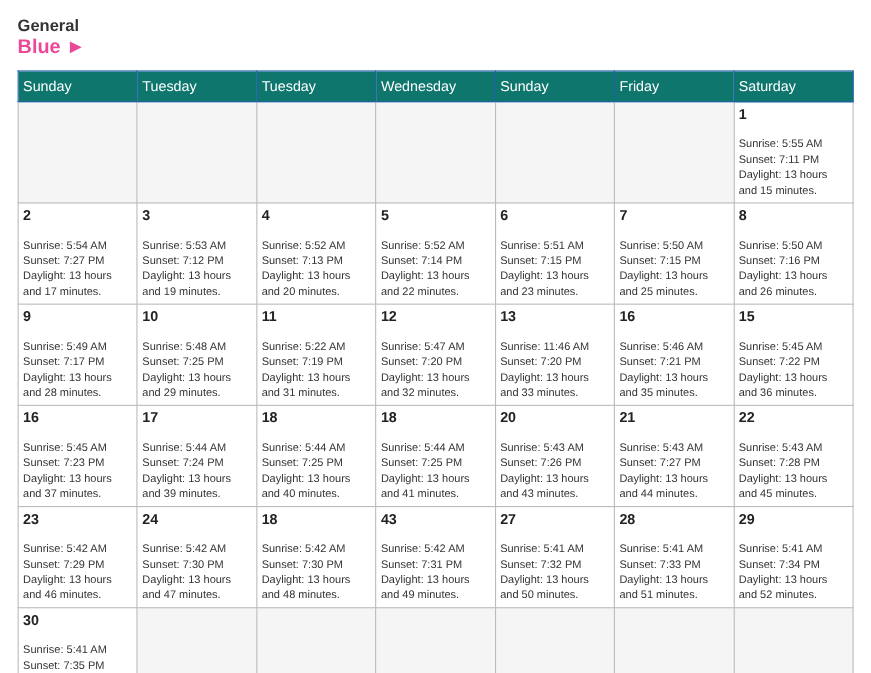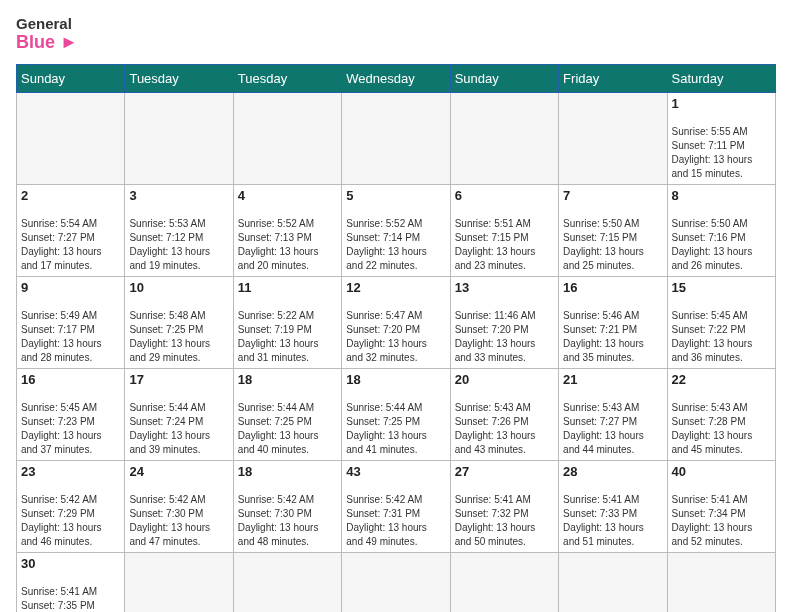--- a/index.html
+++ b/index.html
@@ -281,21 +281,21 @@
 Sunset: 7:32 PM
 Daylight: 13 hours and 50 minutes.</div>
         </td>
         <td>
           <span class="day-num">28</span>
           <div class="day-info">Sunrise: 5:41 AM
 Sunset: 7:33 PM
 Daylight: 13 hours and 51 minutes.</div>
         </td>
         <td>
-          <span class="day-num">40</span>
+          <span class="day-num">29</span>
           <div class="day-info">Sunrise: 5:41 AM
 Sunset: 7:34 PM
 Daylight: 13 hours and 52 minutes.</div>
         </td>
       </tr>
       <tr>
         <td>
           <span class="day-num">30</span>
           <div class="day-info">Sunrise: 5:41 AM
 Sunset: 7:35 PM

